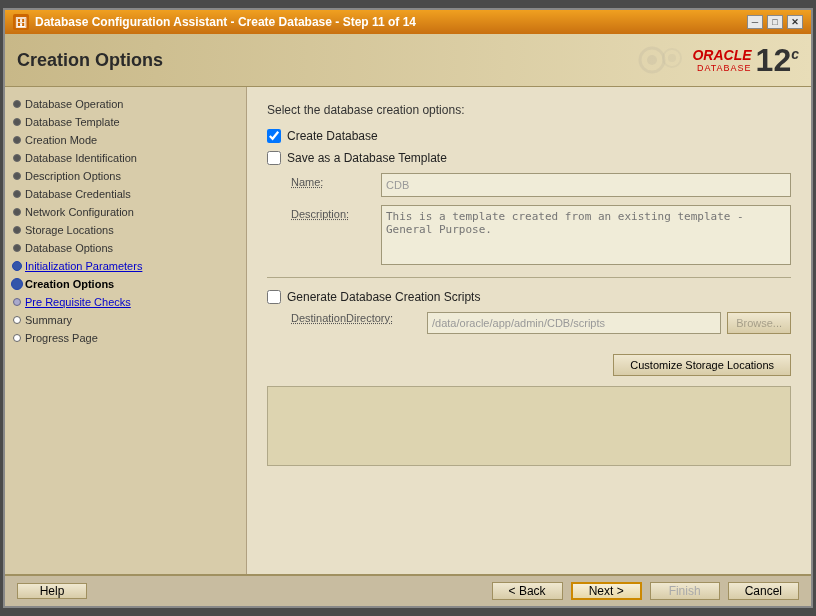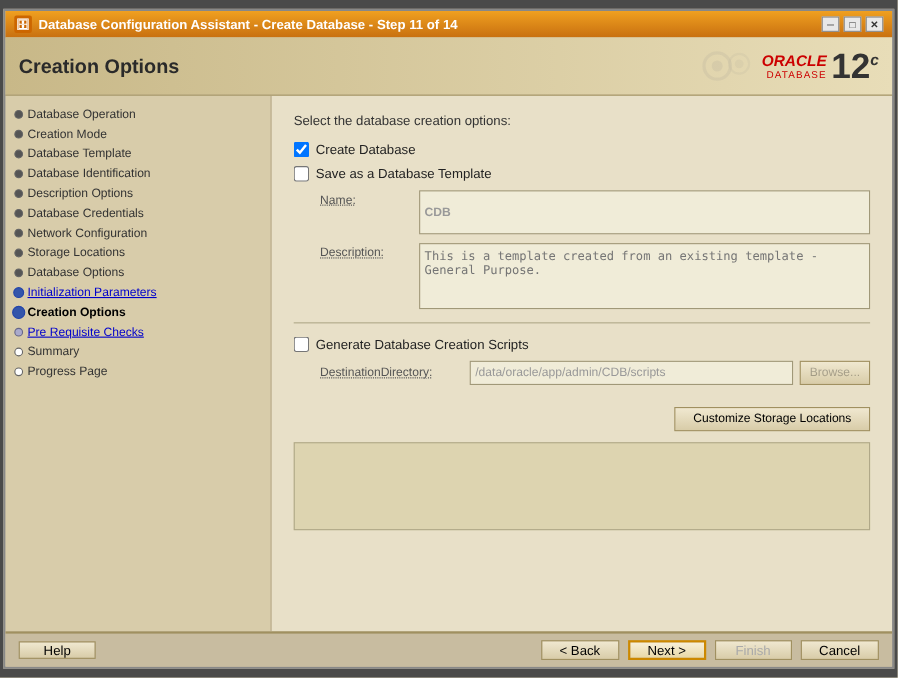--- a/index.html
+++ b/index.html
@@ -184,46 +184,45 @@
     .form-label {
       width: 90px;
       font-size: 11px;
       color: #555;
       padding-top: 3px;
       text-decoration: underline;
       text-decoration-style: dotted;
     }
     .form-input {
       flex: 1;
-      height: 40px;
+      height: 24px;
       background: #f0ecd8;
       border: 1px solid #a09878;
       padding: 2px 4px;
       font-size: 11px;
       color: #777;
-      font-weight: bold;
     }
     .form-textarea {
       flex: 1;
       height: 60px;
       background: #f0ecd8;
       border: 1px solid #a09878;
       padding: 4px;
       font-size: 11px;
       color: #999;
       resize: none;
     }
     .divider {
       border: none;
       border-top: 1px solid #b0a888;
       margin: 12px 0;
     }
     .dest-row {
       display: flex;
-      align-items: center;
+      align-items: flex-start;
       gap: 6px;
       padding-left: 24px;
     }
     .dest-label {
       width: 130px;
       font-size: 11px;
       color: #555;
       text-decoration: underline;
       text-decoration-style: dotted;
     }
@@ -336,25 +335,25 @@
 
   <div class="main-content">
 
     <div class="sidebar">
       <div class="sidebar-item">
         <span class="dot filled"></span>
         <span>Database Operation</span>
       </div>
       <div class="sidebar-item">
         <span class="dot filled"></span>
+        <span>Database Template</span>
+      </div>
+      <div class="sidebar-item">
+        <span class="dot filled"></span>
         <span>Creation Mode</span>
-      </div>
-      <div class="sidebar-item">
-        <span class="dot filled"></span>
-        <span>Database Template</span>
       </div>
       <div class="sidebar-item">
         <span class="dot filled"></span>
         <span>Database Identification</span>
       </div>
       <div class="sidebar-item">
         <span class="dot filled"></span>
         <span>Description Options</span>
       </div>
       <div class="sidebar-item">

